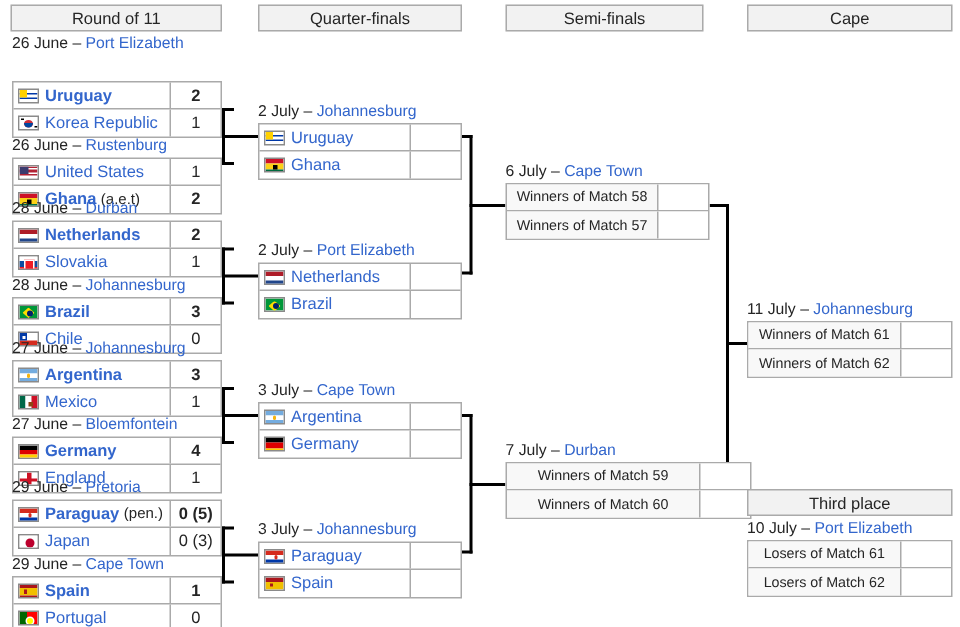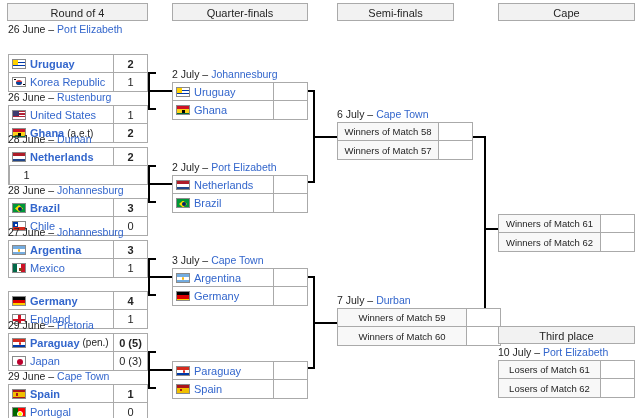--- a/index.html
+++ b/index.html
@@ -101,23 +101,23 @@
   
   .line{position:absolute;background:#000000;}
   .line.v{width:2px;}
   .line.h{height:2px;}
 </style>
 </head>
 <body>
 
 <div class="stage">
 
-  <div class="round-header" style="left:7px;top:3px;width:141px;">Round of 4</div>
+  <div class="round-header" style="left:7px;top:3px;width:141px;">Round of 11</div>
   <div class="round-header" style="left:172px;top:3px;width:136px;">Quarter-finals</div>
-  <div class="round-header" style="left:337px;top:3px;width:117px;">Semi-finals</div>
+  <div class="round-header" style="left:337px;top:3px;width:132px;">Semi-finals</div>
   <div class="round-header" style="left:498px;top:3px;width:137px;">Cape</div>
 
   <div class="line v" style="left:148px;top:72px;height:38px;"></div>
   <div class="line h" style="left:148px;top:72px;width:8px;"></div>
   <div class="line h" style="left:148px;top:108px;width:8px;"></div>
   <div class="line h" style="left:148px;top:90px;width:24px;"></div>
 
   <div class="line v" style="left:148px;top:165px;height:38px;"></div>
   <div class="line h" style="left:148px;top:165px;width:8px;"></div>
   <div class="line h" style="left:148px;top:201px;width:8px;"></div>
@@ -221,20 +221,29 @@
         <span class="flag">
             <i style="left:0;top:0;width:100%;height:3.3px;background:#ae1c28"></i>
             <i style="left:0;top:3.3px;width:100%;height:3.3px;background:#fff"></i>
             <i style="left:0;top:6.6px;width:100%;height:3.4px;background:#21468b"></i>
           </span>
         <span class="name win">Netherlands</span>
       </div>
       <div class="score win" style="width:34px;">2</div>
     </div>
     <div class="row">
+      <div class="team">
+        <span class="flag">
+            <i style="left:0;top:0;width:100%;height:3.3px;background:#fff"></i>
+            <i style="left:0;top:3.3px;width:100%;height:3.3px;background:#0b4ea2"></i>
+            <i style="left:0;top:6.6px;width:100%;height:3.4px;background:#ee1c25"></i>
+            <i style="left:3px;top:2px;width:5px;height:6px;background:#ee1c25;border:0.5px solid #fff"></i>
+          </span>
+        <span class="name">Slovakia</span>
+      </div>
       <div class="score" style="width:34px;">1</div>
     </div>
   </div>
 
   <div class="caption" style="left:8px;top:184px;">
     <span>28 June</span><span class="dash"> – </span><span class="venue">Johannesburg</span>
   </div>
   <div class="match" style="left:8px;top:198px;width:140px;">
     <div class="row first">
       <div class="team">
@@ -284,20 +293,23 @@
             <i style="left:33.3%;top:0;width:33.4%;height:100%;background:#fff"></i>
             <i style="left:66.7%;top:0;width:33.3%;height:100%;background:#ce1126"></i>
             <i style="left:5.5px;top:3.5px;width:3px;height:3px;background:#8b4513"></i>
           </span>
         <span class="name">Mexico</span>
       </div>
       <div class="score" style="width:34px;">1</div>
     </div>
   </div>
 
+  <div class="caption" style="left:8px;top:277px;">
+    <span>27 June</span><span class="dash"> – </span><span class="venue">Bloemfontein</span>
+  </div>
   <div class="match" style="left:8px;top:291px;width:140px;">
     <div class="row first">
       <div class="team">
         <span class="flag">
             <i style="left:0;top:0;width:100%;height:3.3px;background:#000"></i>
             <i style="left:0;top:3.3px;width:100%;height:3.3px;background:#dd0000"></i>
             <i style="left:0;top:6.6px;width:100%;height:3.4px;background:#ffce00"></i>
           </span>
         <span class="name win">Germany</span>
       </div>
@@ -454,20 +466,23 @@
             <i style="left:0;top:0;width:100%;height:3.3px;background:#000"></i>
             <i style="left:0;top:3.3px;width:100%;height:3.3px;background:#dd0000"></i>
             <i style="left:0;top:6.6px;width:100%;height:3.4px;background:#ffce00"></i>
           </span>
         <span class="name">Germany</span>
       </div>
       <div class="score" style="width:34px;"></div>
     </div>
   </div>
 
+  <div class="caption" style="left:172px;top:347px;">
+    <span>3 July</span><span class="dash"> – </span><span class="venue">Johannesburg</span>
+  </div>
   <div class="match" style="left:172px;top:361px;width:136px;">
     <div class="row first">
       <div class="team">
         <span class="flag">
             <i style="left:0;top:0;width:100%;height:3.3px;background:#d52b1e"></i>
             <i style="left:0;top:3.3px;width:100%;height:3.3px;background:#fff"></i>
             <i style="left:0;top:6.6px;width:100%;height:3.4px;background:#0038a8"></i>
             <i style="left:5.5px;top:3.8px;width:2.4px;height:2.4px;border-radius:50%;background:#d52b1e"></i>
           </span>
         <span class="name">Paraguay</span>
@@ -517,20 +532,23 @@
       <div class="score" style="width:34px;"></div>
     </div>
     <div class="row">
       <div class="team">
           <span class="ph">Winners of Match 60</span>
         </div>
       <div class="score" style="width:34px;"></div>
     </div>
   </div>
 
+  <div class="caption" style="left:498px;top:200px;">
+    <span>11 July</span><span class="dash"> – </span><span class="venue">Johannesburg</span>
+  </div>
   <div class="match placeholder" style="left:498px;top:214px;width:137px;">
     <div class="row first">
       <div class="team">
           <span class="ph">Winners of Match 61</span>
         </div>
       <div class="score" style="width:34px;"></div>
     </div>
     <div class="row">
       <div class="team">
           <span class="ph">Winners of Match 62</span>

